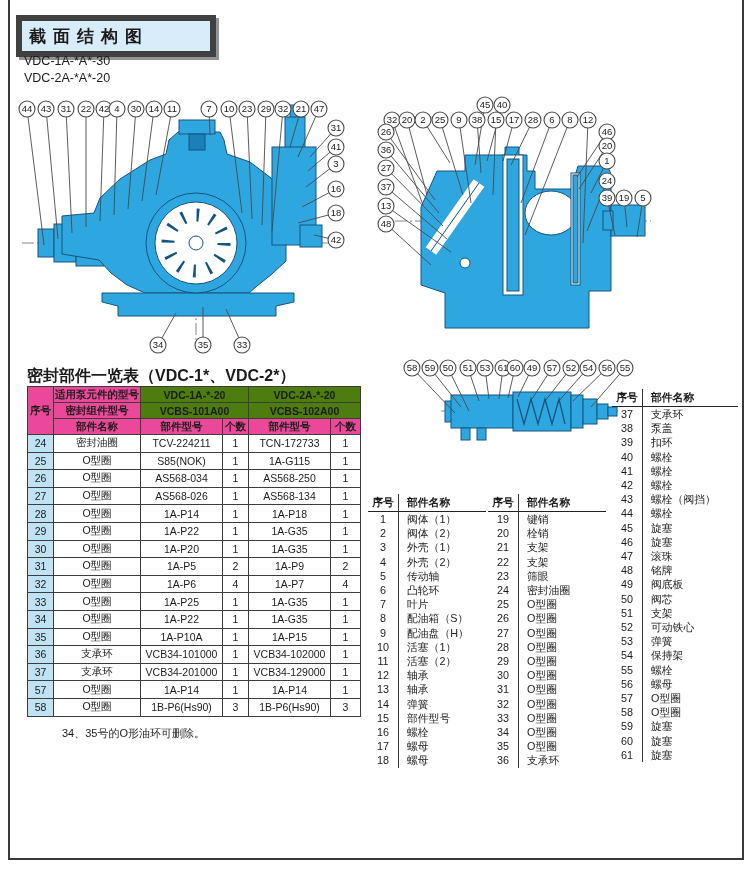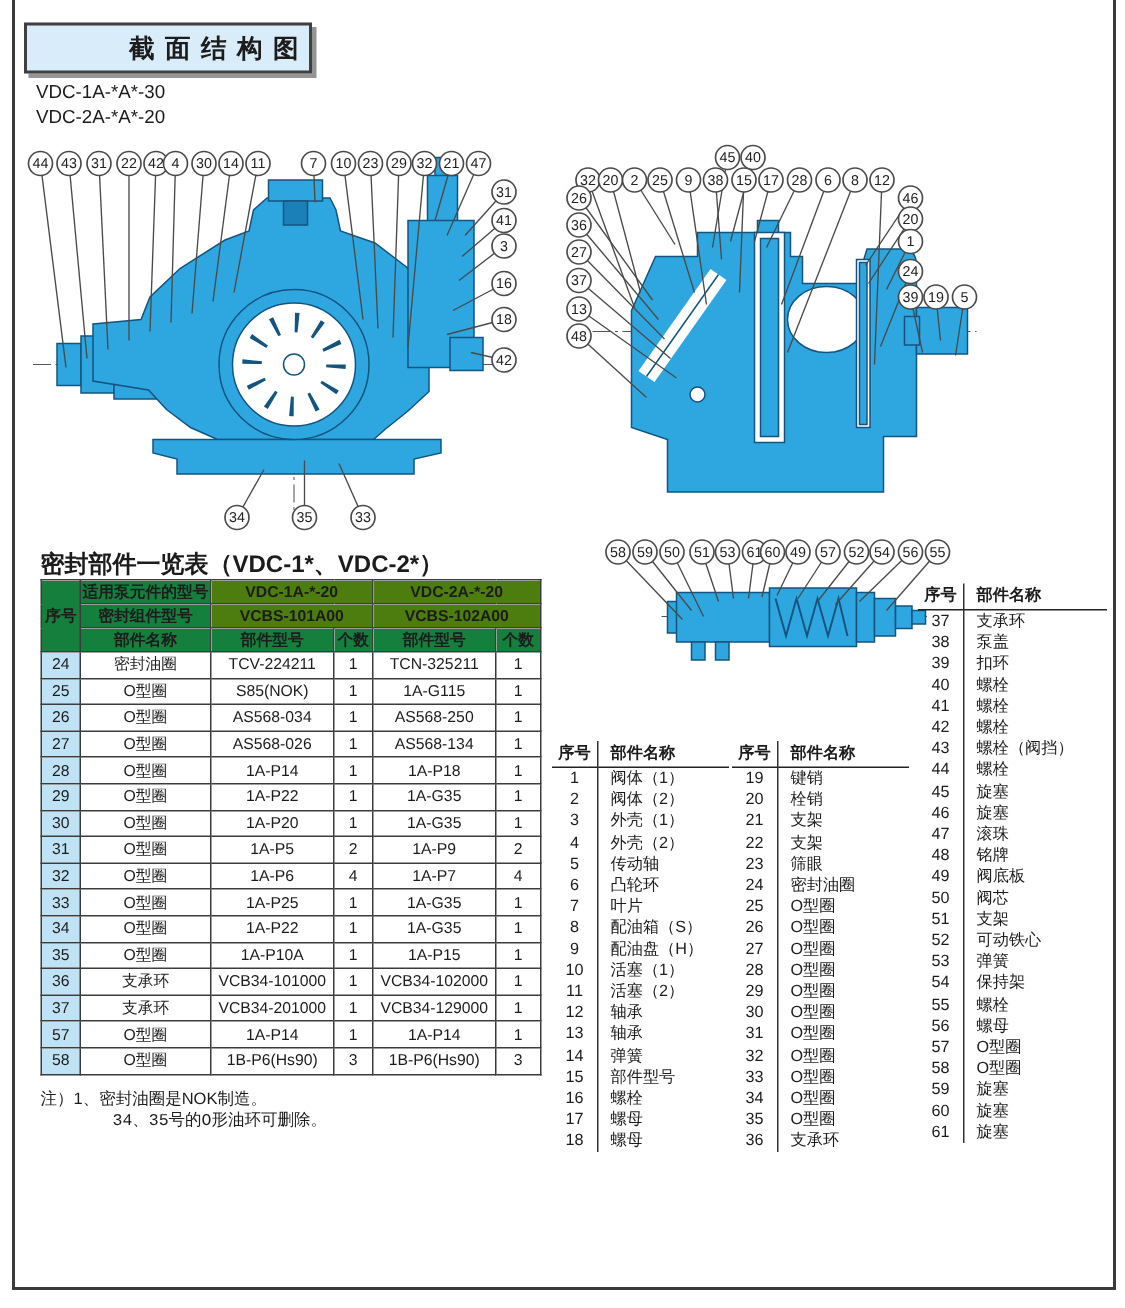--- a/index.html
+++ b/index.html
@@ -4,46 +4,46 @@
 <style>
   html,body{margin:0;padding:0;background:#fff;}
   body{width:750px;height:872px;position:relative;overflow:hidden;
        font-family:"Liberation Sans","DejaVu Sans",sans-serif;color:#1c1c1c;}
   .abs{position:absolute;}
   
   .frame{left:8px;top:-4px;width:732px;height:862px;
          border-left:2px solid #3a3a3a;border-right:2px solid #3a3a3a;border-bottom:2px solid #3a3a3a;}
   
   .title-box{left:16px;top:15px;width:188px;height:30px;background:#d9ecf9;
-             border:2px solid #404040;box-shadow:3px 3px 0 rgba(60,60,60,.55);
-             display:flex;align-items:center;justify-content:flex-end;}
+             border:6px solid #404040;box-shadow:3px 3px 0 rgba(60,60,60,.55);
+             display:flex;align-items:center;justify-content:flex-start;}
   .title-box span{font-size:17px;font-weight:bold;letter-spacing:7px;padding-left:7px;}
   .models{left:24px;top:53px;font-size:12.5px;line-height:17px;font-weight:500;}
   
   svg{overflow:visible;}
   .blue{fill:#2EA7E0;stroke:#14547F;stroke-width:1;}
   .bluedark{fill:#1b7fb8;stroke:#14547F;stroke-width:1;}
   .cline{stroke:#555;stroke-width:.7;stroke-dasharray:12 3 2 3;fill:none;}
   .spring{fill:none;stroke:#14547F;stroke-width:1.3;}
   .leader{stroke:#4a4a4a;stroke-width:.9;}
   .callout{fill:#fff;stroke:#4a4a4a;stroke-width:1.1;}
   .callout-num{font-size:9.5px;text-anchor:middle;fill:#222;}
   
   .seal-title{left:27px;top:366px;font-size:16px;font-weight:bold;}
   table.seal{left:27px;top:386px;border-collapse:collapse;table-layout:fixed;
              font-size:10.5px;text-align:center;border:1.5px solid #333;}
   table.seal th,table.seal td{border:1px solid #3c3c3c;padding:0 1px;overflow:hidden;white-space:nowrap;}
   table.seal th{height:15px;font-weight:bold;background:#4d7c0f;}
-  table.seal th.lab{background:#15803d;}
+  table.seal th.lab{background:#ec4899;}
   table.seal td{height:16.6px;background:#fff;}
   table.seal td.no-cell{background:#bfe2f4;}
   
   .notes{left:27px;top:726px;font-size:11px;line-height:15px;width:340px;}
   .notes .l2,.notes .l3{margin-left:21px;}
-  .notes .l4{margin-left:48px;font-family:Liberation Mono, monospace;}
+  .notes .l4{margin-left:35px;}
   
   .plist{font-size:10.8px;line-height:14.2px;}
   .plist .vline{position:absolute;top:0;bottom:0;width:1px;background:#333;}
   .plist .lhead{display:flex;font-weight:bold;height:17px;align-items:center;
                 border-bottom:1.5px solid #222;}
   .plist .list-row{display:flex;}
   .plist .ln{width:30px;text-align:center;flex:0 0 30px;}
   .plist .lname{padding-left:9px;}
   #plist1{left:368px;top:494px;width:118px;}
   #plist2{left:488px;top:494px;width:118px;}
@@ -347,21 +347,21 @@
       <th class="lab">部件型号</th>
       <th class="lab">个数</th>
     </tr>
   </thead>
   <tbody>
       <tr>
         <td class="no-cell">24</td>
         <td>密封油圈</td>
         <td>TCV-224211</td>
         <td>1</td>
-        <td>TCN-325211</td>
+        <td>TCN-172733</td>
         <td>1</td>
       </tr>
       <tr>
         <td class="no-cell">25</td>
         <td>O型圈</td>
         <td>S85(NOK)</td>
         <td>1</td>
         <td>1A-G115</td>
         <td>1</td>
       </tr>
@@ -474,23 +474,20 @@
         <td>O型圈</td>
         <td>1B-P6(Hs90)</td>
         <td>3</td>
         <td>1B-P6(Hs90)</td>
         <td>3</td>
       </tr>
     </tbody>
 </table>
 
 <div class="abs notes">
-  <div class="l1">
-    <span>注）</span><span>1、密封油圈是NOK制造。</span>
-  </div>
   <div class="l4">34、35号的O形油环可删除。</div>
 </div>
 
 <div id="plist1" class="abs plist">
   <div class="vline" style="left:30px"></div>
   <div class="lhead">
     <span class="ln">序号</span>
     <span class="lname">部件名称</span>
   </div>
   <div class="list-rows">

